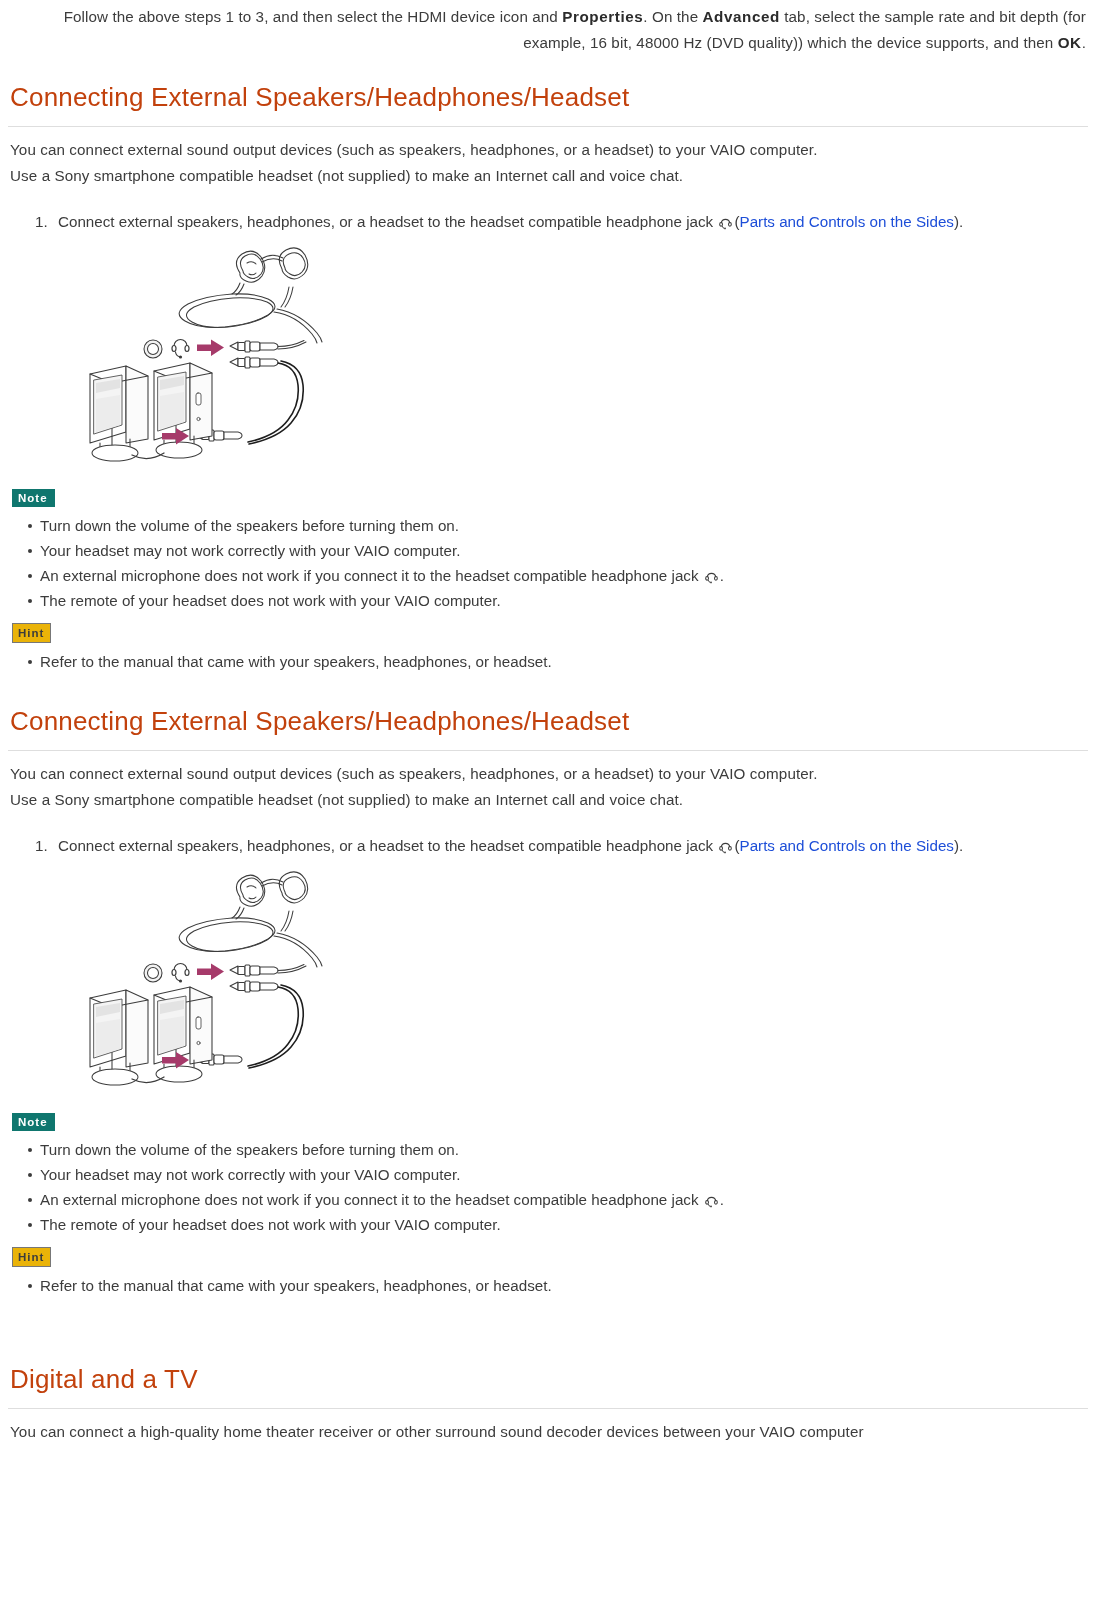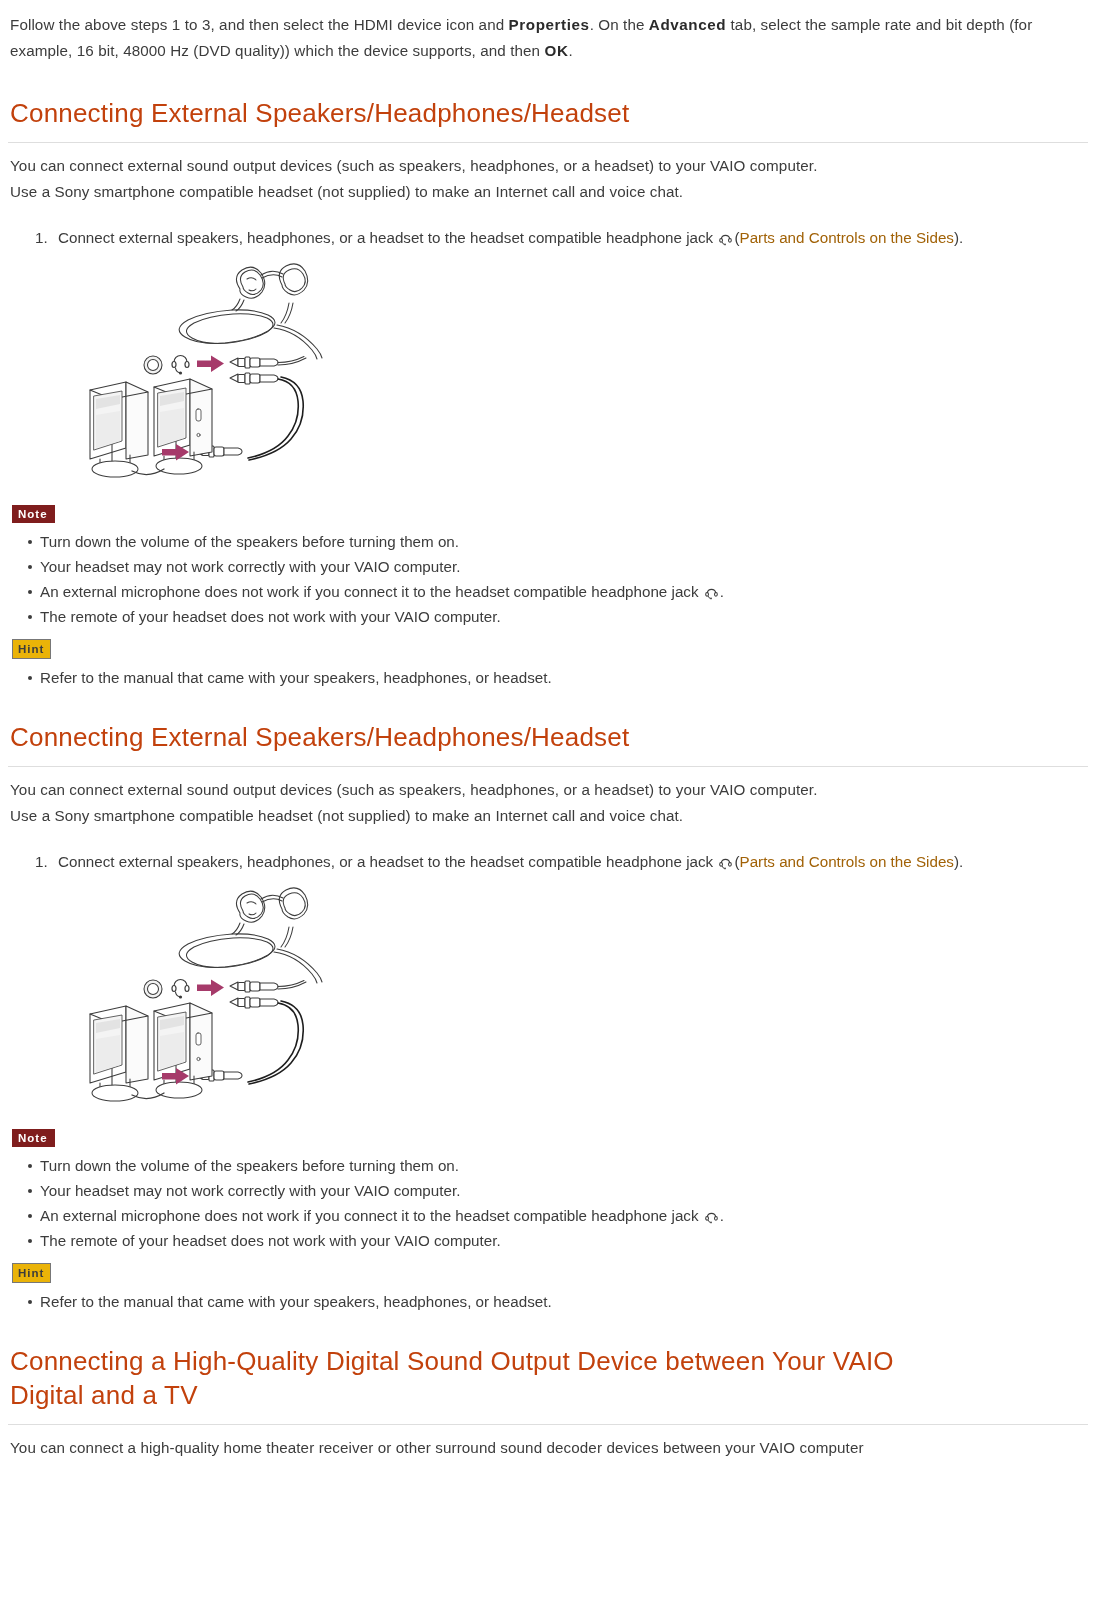--- a/index.html
+++ b/index.html
@@ -23,21 +23,22 @@
   
   p.body-text {
     font-size: 15.2px;
     line-height: 26px;
     color: #3c3c3c;
     margin: 0;
     letter-spacing: 0.1px;
   }
   .intro-para {
     margin: 4px 0 0 0;
-    padding: 12px 2px;
+    padding: 4px 2px;
+    text-align: right;
   }
   b, strong { font-weight: bold; color: #2b2b2b; letter-spacing: 0.6px; }
 
   
   h2.section-heading {
     font-size: 26px;
     font-weight: normal;
     color: #c2410c;
     margin: 0;
     padding: 0 2px;
@@ -56,28 +57,28 @@
     margin: 0;
     padding-left: 44px;
     font-size: 15.2px;
     line-height: 26px;
   }
   ol.steps > li {
     padding-left: 6px;
     color: #3c3c3c;
   }
   a.doclink {
-    color: #a16207;
+    color: #1d4ed8;
     text-decoration: none;
   }
 
   
   .badge-note {
     display: inline-block;
-    background: #7f1d1d;
+    background: #0f766e;
     color: #ffffff;
     font-size: 11.5px;
     font-weight: bold;
     letter-spacing: 1px;
     padding: 3px 7px 3px 6px;
     line-height: 12px;
   }
   .badge-hint {
     display: inline-block;
     background: #eab308;
@@ -432,20 +433,20 @@
   <div style="padding-left:4px;">
     <span class="badge-hint">Hint</span>
   </div>
 
   <ul class="bullets">
     <li>Refer to the manual that came with your speakers, headphones, or headset.</li>
   </ul>
 
   <div class="spacer-lg"></div>
 
-  <h2 class="section-heading"><span>Connecting a High-Quality Digital Sound Output Device between Your VAIO</span><br><span>Digital and a TV</span></h2>
+  <h2 class="section-heading"><br><span>Digital and a TV</span></h2>
   <hr class="heading-rule">
 
   <div class="spacer-sm"></div>
 
   <p class="body-text" style="padding:0 2px;">You can connect a high-quality home theater receiver or other surround sound decoder devices between your VAIO computer</p>
 
 </div>
 
 </body></html>

